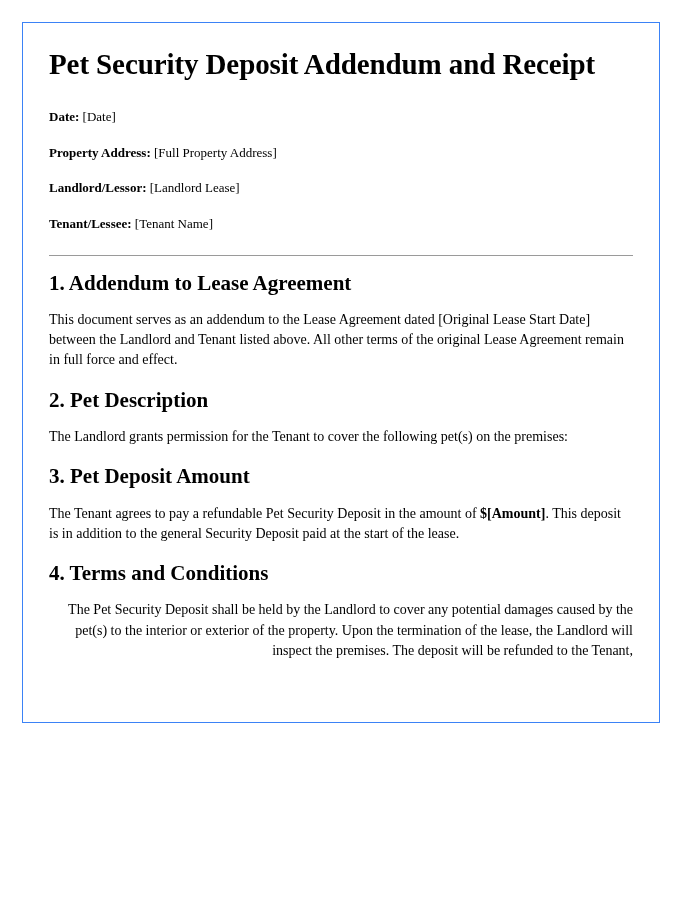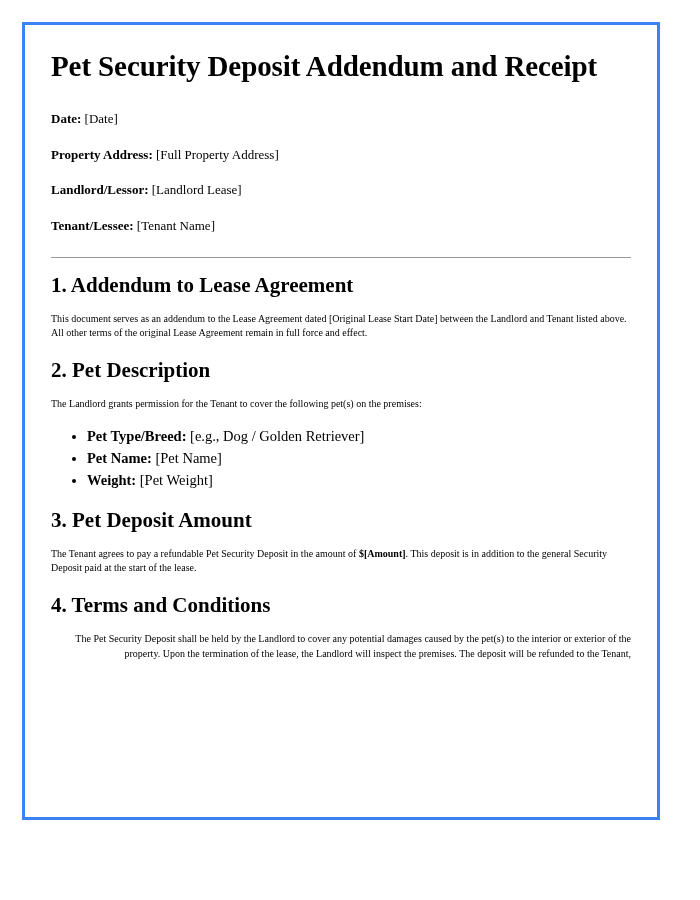--- a/index.html
+++ b/index.html
@@ -13,24 +13,24 @@
     height: 900px;
     overflow: hidden;
     font-family: "Liberation Serif", "DejaVu Serif", serif;
   }
 
   .page {
     position: absolute;
     left: 22px;
     top: 22px;
     width: 638px;
-    height: 798px;
+    height: 701px;
     box-sizing: border-box;
     background: #ffffff;
-    border: 3px solid #3b82f6;
+    border: 1px solid #3b82f6;
     overflow: hidden;
   }
 
   .page-inner {
     padding: 24px 26px 0 26px;
     box-sizing: border-box;
   }
 
   .doc-title {
     font-size: 29px;
@@ -60,21 +60,21 @@
   .sec-heading {
     font-size: 21px;
     font-weight: bold;
     line-height: 1.25;
     margin: 16px 0 14px 0;
     color: #000000;
   }
   .sec-heading.first { margin-top: 4px; }
 
   .para {
-    font-size: 10px;
+    font-size: 14px;
     line-height: 1.45;
     margin: 0 0 14px 0;
     color: #000000;
     text-align: left;
   }
   .para b { font-weight: bold; }
 
   ul.pet-list {
     margin: 6px 0 14px 0;
     padding-left: 36px;
@@ -119,34 +119,20 @@
       <span class="val">[Tenant Name]</span>
     </p>
 
     <hr class="rule">
 
     <h2 class="sec-heading first">1. Addendum to Lease Agreement</h2>
     <p class="para">This document serves as an addendum to the Lease Agreement dated [Original Lease Start Date] between the Landlord and Tenant listed above. All other terms of the original Lease Agreement remain in full force and effect.</p>
 
     <h2 class="sec-heading">2. Pet Description</h2>
     <p class="para">The Landlord grants permission for the Tenant to cover the following pet(s) on the premises:</p>
-    <ul class="pet-list">
-      <li>
-        <span class="lbl">Pet Type/Breed:</span>
-        <span class="val">[e.g., Dog / Golden Retriever]</span>
-      </li>
-      <li>
-        <span class="lbl">Pet Name:</span>
-        <span class="val">[Pet Name]</span>
-      </li>
-      <li>
-        <span class="lbl">Weight:</span>
-        <span class="val">[Pet Weight]</span>
-      </li>
-    </ul>
 
     <h2 class="sec-heading">3. Pet Deposit Amount</h2>
     <p class="para"><span>The Tenant agrees to pay a refundable Pet Security Deposit in the amount of </span><b>$[Amount]</b><span>. This deposit is in addition to the general Security Deposit paid at the start of the lease.</span></p>
 
     <h2 class="sec-heading">4. Terms and Conditions</h2>
     <p class="para tail">The Pet Security Deposit shall be held by the Landlord to cover any potential damages caused by the pet(s) to the interior or exterior of the property. Upon the termination of the lease, the Landlord will inspect the premises. The deposit will be refunded to the Tenant,</p>
 
   </div>
 </div>
 

